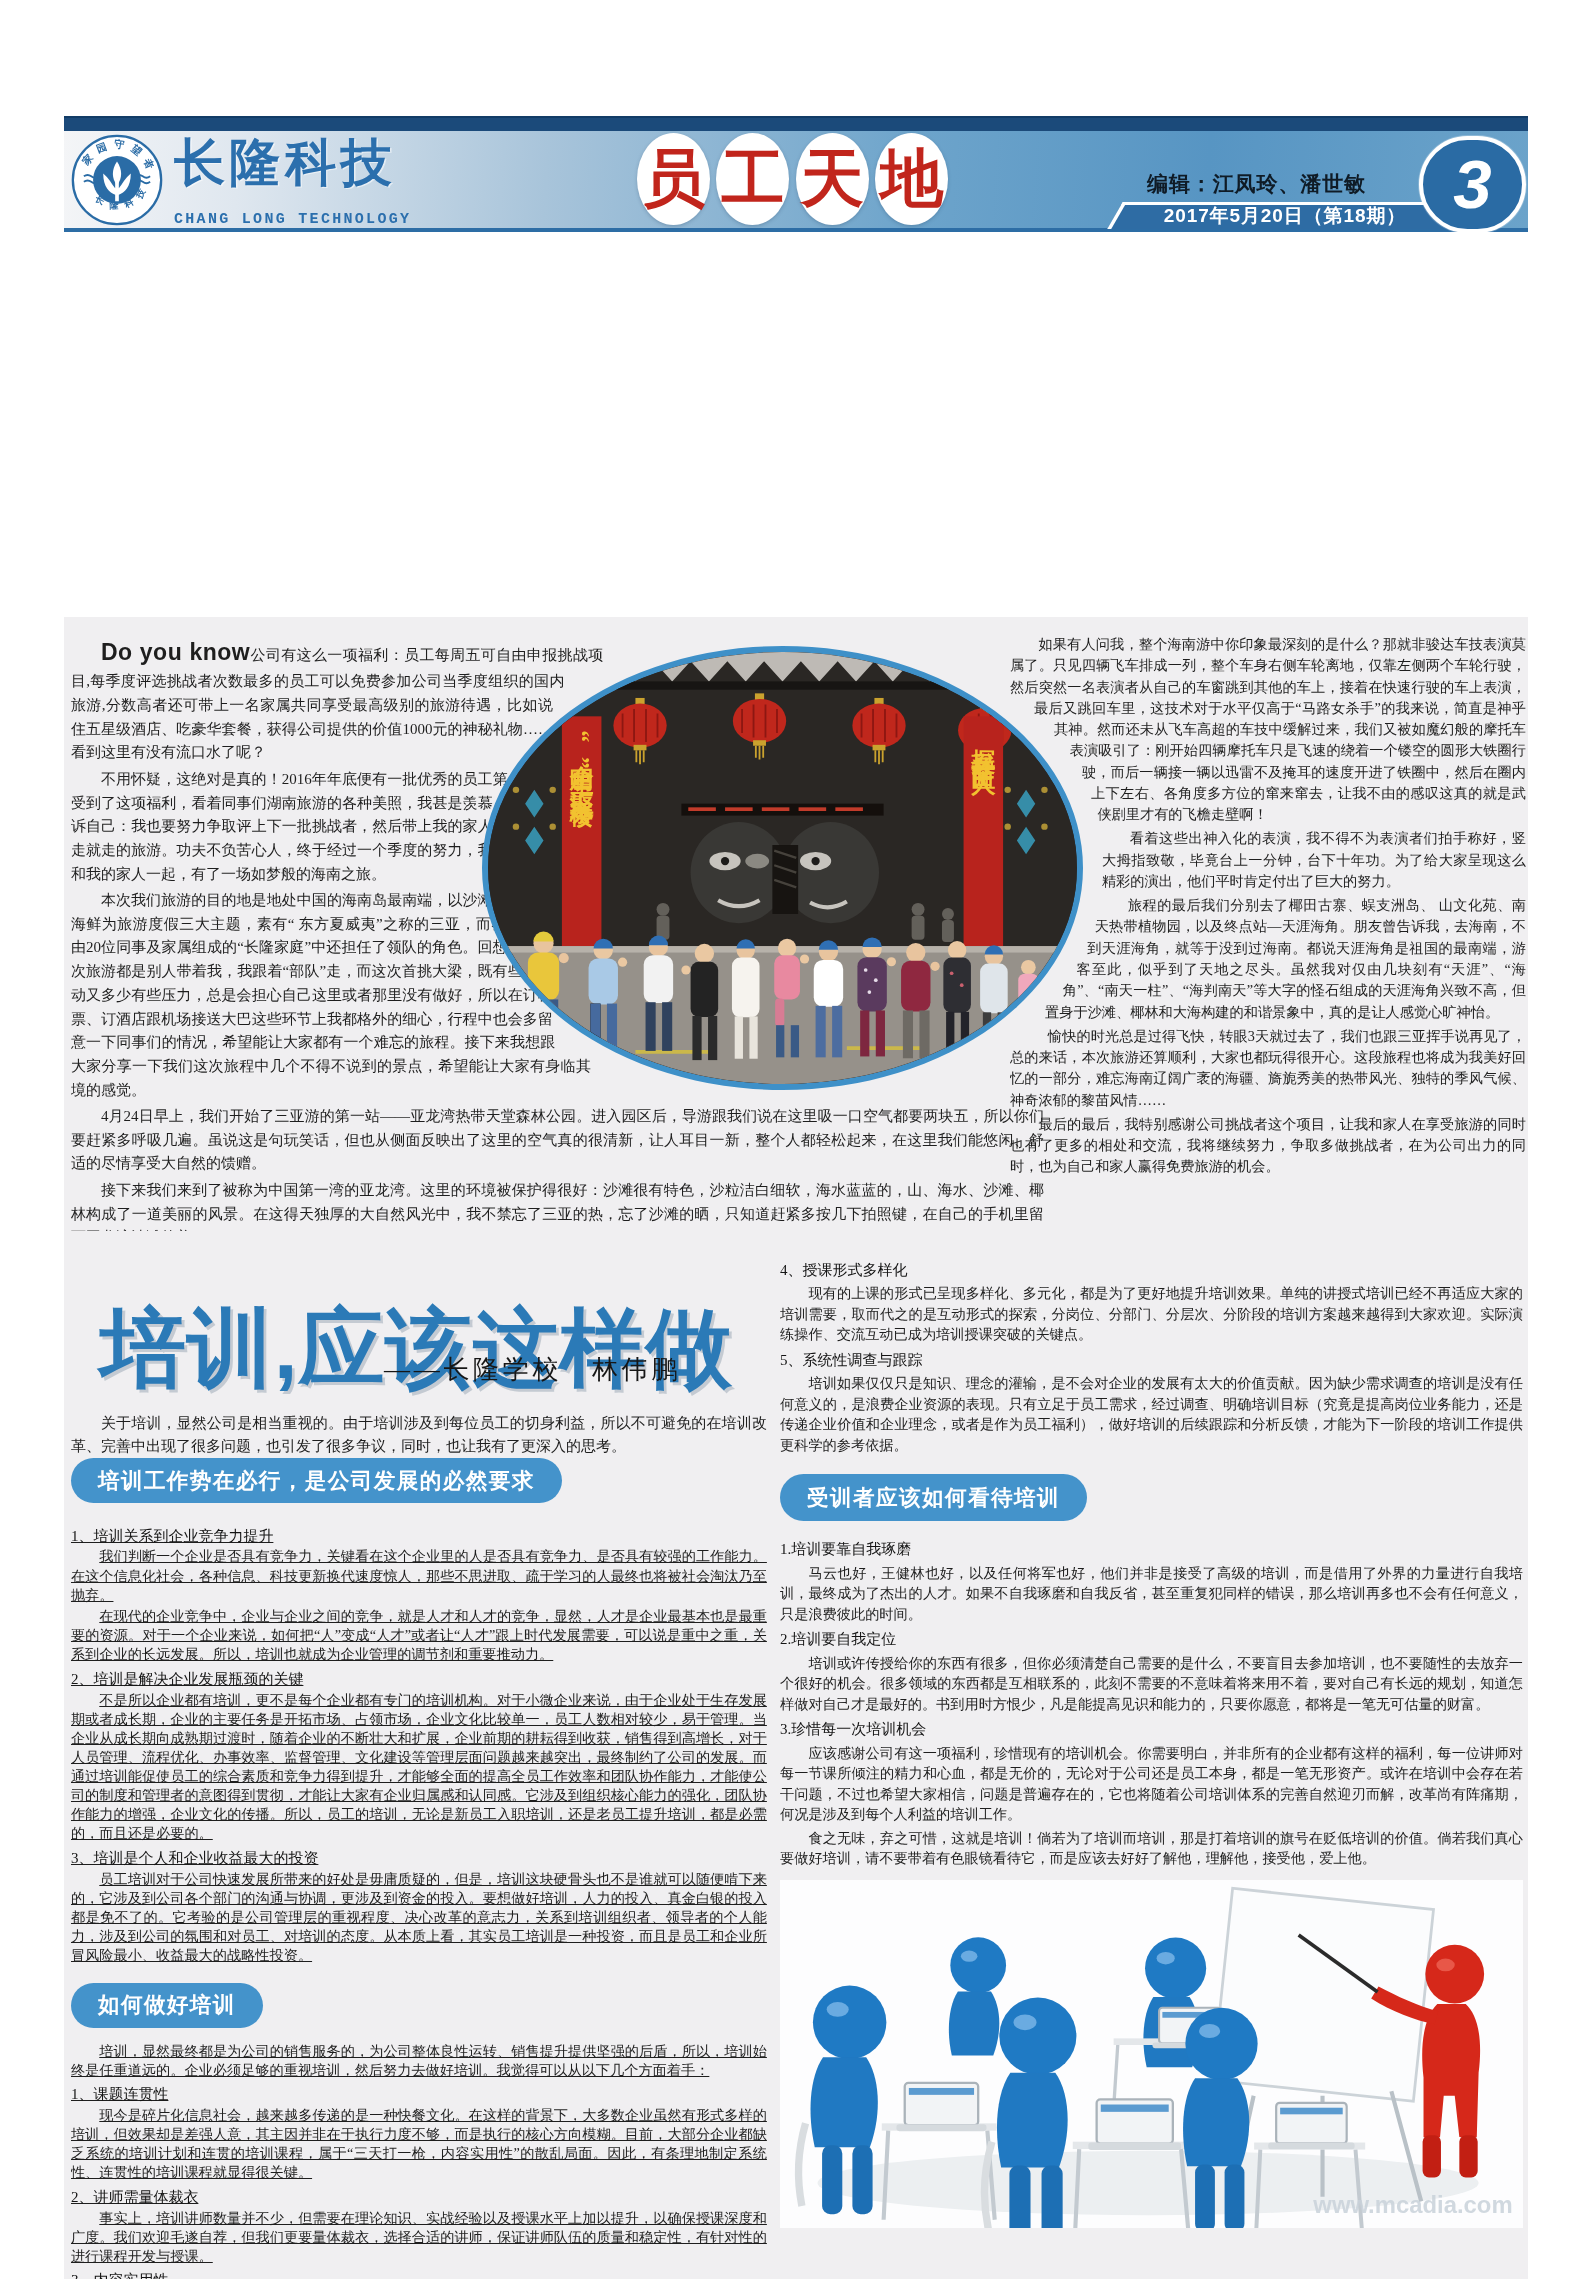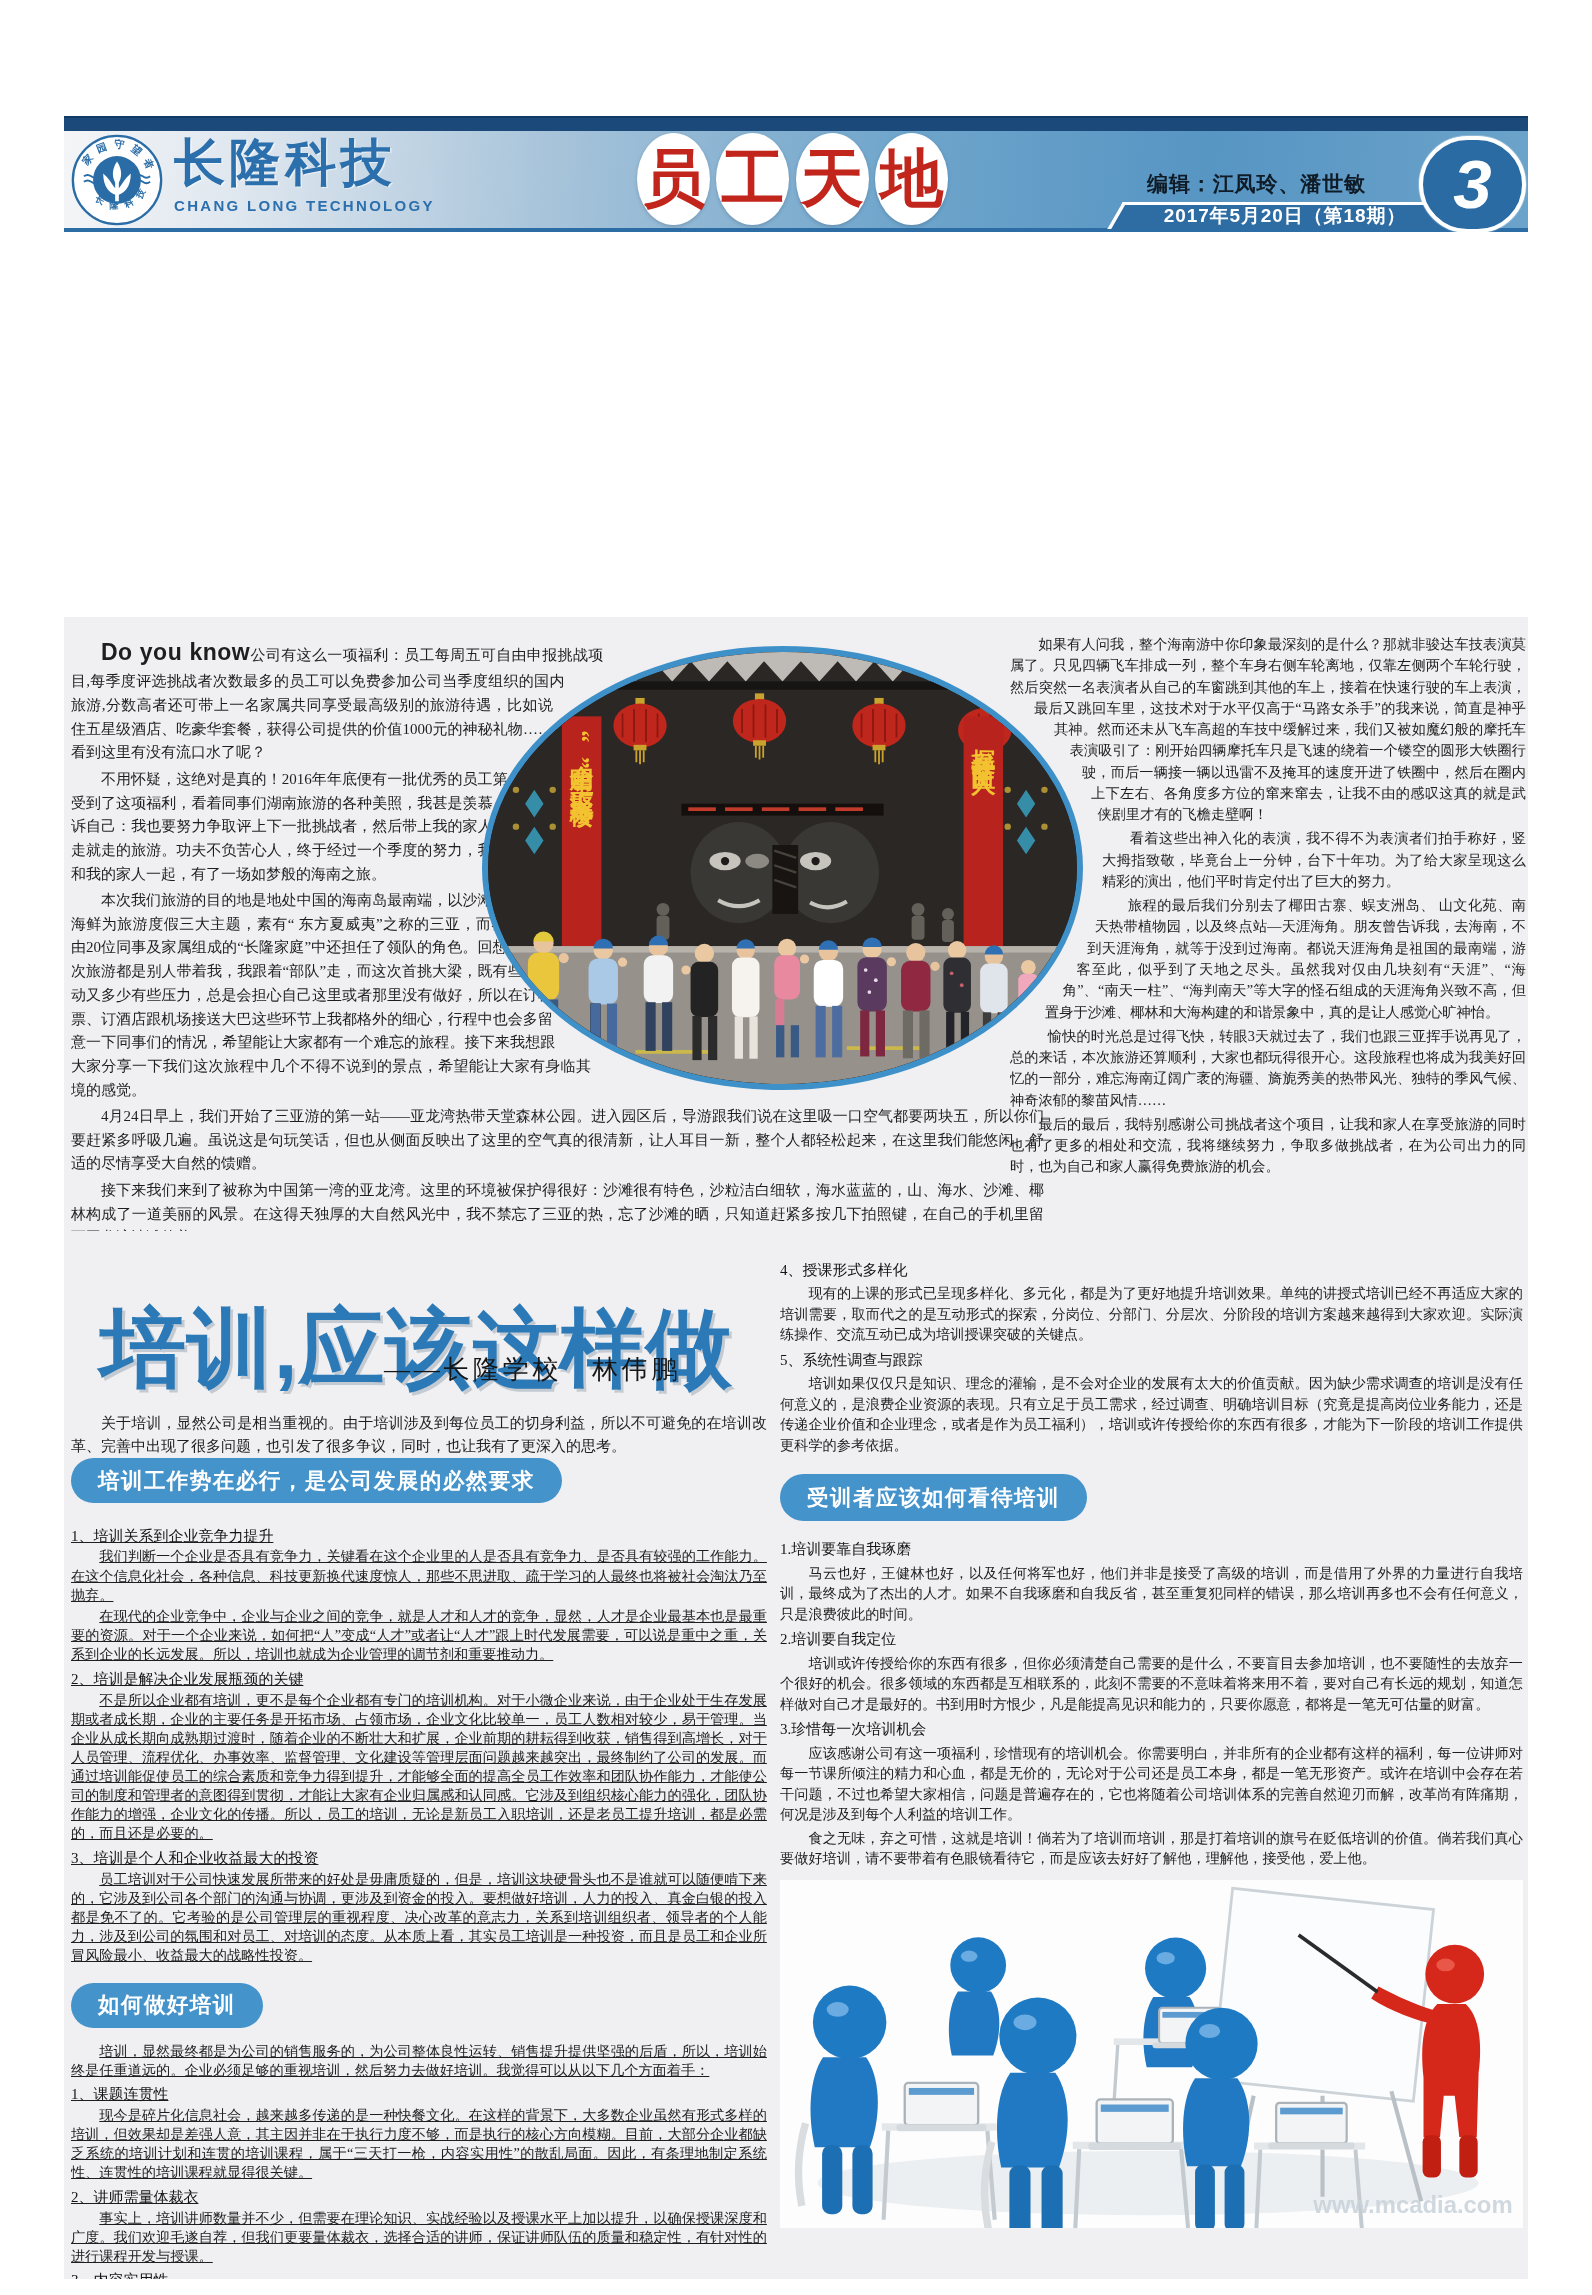--- a/index.html
+++ b/index.html
@@ -8,21 +8,21 @@
   
   .topbar{position:absolute;left:64px;top:116px;width:1464px;height:14.7px;
           background:#1b4a7a;border-top:2.3px solid #123c66;}
   .band{position:absolute;left:64px;top:131px;width:1464px;height:97px;
         background:linear-gradient(94deg,#f4f5f7 0%,#dfe7ef 12%,#a8c4da 33%,#6da4cb 58%,#5795c3 78%,#6ba3ca 100%);
         border-bottom:4.6px solid #2d6da5;}
   .logo{position:absolute;left:7.3px;top:2.8px;width:92px;height:92px;}
   .logotype{position:absolute;left:110px;top:6.4px;line-height:1;}
   .logotype .cn{font-family:"Liberation Sans",sans-serif;font-weight:900;font-size:51px;
                 color:#2b6fad;letter-spacing:4.6px;text-shadow:1.4px 1.4px 0 rgba(255,255,255,.55);}
-  .logotype .en{margin-top:10px;font-family:Liberation Sans, sans-serif;font-weight:700;
+  .logotype .en{margin-top:24px;font-family:Liberation Mono, monospace;font-weight:700;
                 font-size:15px;color:#2b6fad;letter-spacing:2.3px;}
   .masthead{position:absolute;left:573px;top:2.3px;display:flex;gap:6.4px;}
   .m-ell{width:73px;height:92px;background:#ffffff;border-radius:50%;
          display:flex;align-items:center;justify-content:center;
          box-shadow:0 1.4px 3.7px rgba(30,60,90,.25);}
   .m-ell span{font-size:63px;font-weight:700;color:#c1251c;font-family:"Liberation Serif",serif;}
   .editors{position:absolute;left:1083px;top:39px;font-family:"Liberation Sans",sans-serif;
            font-weight:700;font-size:21px;color:#0f1b26;letter-spacing:0.9px;}
   .dateband{position:absolute;left:1051px;top:71px;width:340px;height:27px;}
   .dateband::before{content:"";position:absolute;inset:0;background:#2e6ca4;
@@ -375,21 +375,21 @@
       <div class="sec-h">2、讲师需量体裁衣</div>
       <p class="para">事实上，培训讲师数量并不少，但需要在理论知识、实战经验以及授课水平上加以提升，以确保授课深度和广度。我们欢迎毛遂自荐，但我们更要量体裁衣，选择合适的讲师，保证讲师队伍的质量和稳定性，有针对性的进行课程开发与授课。</p>
       <div class="sec-h">3、内容实用性</div>
       
     </div>
 
     <div class="col a2-right">
       <div class="sec-h">4、授课形式多样化</div>
       <p class="para">现有的上课的形式已呈现多样化、多元化，都是为了更好地提升培训效果。单纯的讲授式培训已经不再适应大家的培训需要，取而代之的是互动形式的探索，分岗位、分部门、分层次、分阶段的培训方案越来越得到大家欢迎。实际演练操作、交流互动已成为培训授课突破的关键点。</p>
       <div class="sec-h">5、系统性调查与跟踪</div>
-      <p class="para">培训如果仅仅只是知识、理念的灌输，是不会对企业的发展有太大的价值贡献。因为缺少需求调查的培训是没有任何意义的，是浪费企业资源的表现。只有立足于员工需求，经过调查、明确培训目标（究竟是提高岗位业务能力，还是传递企业价值和企业理念，或者是作为员工福利），培训或许传授给你的东西有很多，才能为下一阶段的培训工作提供更科学的参考依据。</p>
+      <p class="para">培训如果仅仅只是知识、理念的灌输，是不会对企业的发展有太大的价值贡献。因为缺少需求调查的培训是没有任何意义的，是浪费企业资源的表现。只有立足于员工需求，经过调查、明确培训目标（究竟是提高岗位业务能力，还是传递企业价值和企业理念，或者是作为员工福利），做好培训的后续跟踪和分析反馈，才能为下一阶段的培训工作提供更科学的参考依据。</p>
       <div class="pill pill-flow">受训者应该如何看待培训</div>
       <div class="sec-h">1.培训要靠自我琢磨</div>
       <p class="para">马云也好，王健林也好，以及任何将军也好，他们并非是接受了高级的培训，而是借用了外界的力量进行自我培训，最终成为了杰出的人才。如果不自我琢磨和自我反省，甚至重复犯同样的错误，那么培训再多也不会有任何意义，只是浪费彼此的时间。</p>
       <div class="sec-h">2.培训要自我定位</div>
       <p class="para">培训或许传授给你的东西有很多，但你必须清楚自己需要的是什么，不要盲目去参加培训，也不要随性的去放弃一个很好的机会。很多领域的东西都是互相联系的，此刻不需要的不意味着将来用不着，要对自己有长远的规划，知道怎样做对自己才是最好的。书到用时方恨少，凡是能提高见识和能力的，只要你愿意，都将是一笔无可估量的财富。</p>
       <div class="sec-h">3.珍惜每一次培训机会</div>
       <p class="para">应该感谢公司有这一项福利，珍惜现有的培训机会。你需要明白，并非所有的企业都有这样的福利，每一位讲师对每一节课所倾注的精力和心血，都是无价的，无论对于公司还是员工本身，都是一笔无形资产。或许在培训中会存在若干问题，不过也希望大家相信，问题是普遍存在的，它也将随着公司培训体系的完善自然迎刃而解，改革尚有阵痛期，何况是涉及到每个人利益的培训工作。</p>
       <p class="para">食之无味，弃之可惜，这就是培训！倘若为了培训而培训，那是打着培训的旗号在贬低培训的价值。倘若我们真心要做好培训，请不要带着有色眼镜看待它，而是应该去好好了解他，理解他，接受他，爱上他。</p>
 
       

